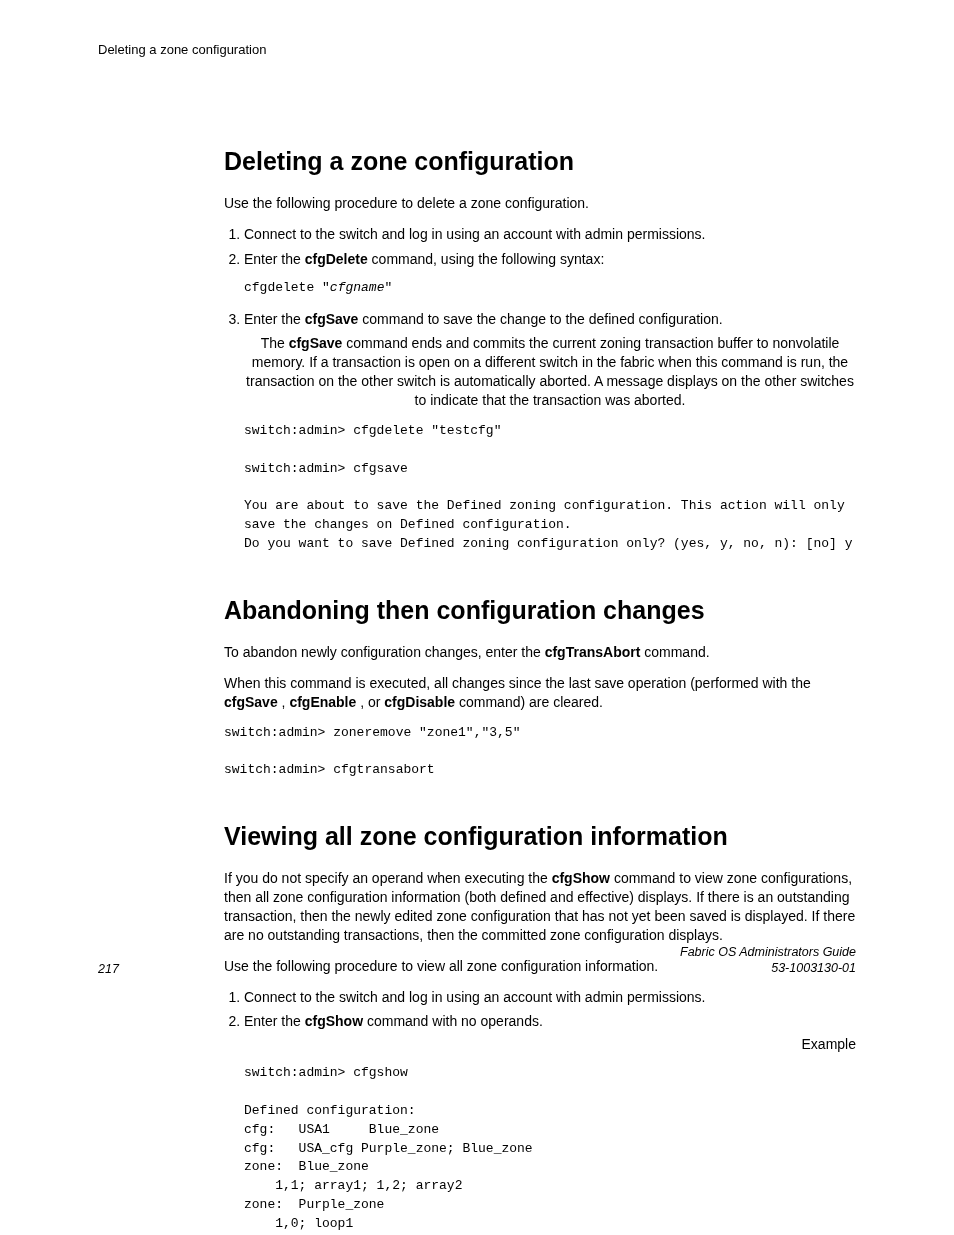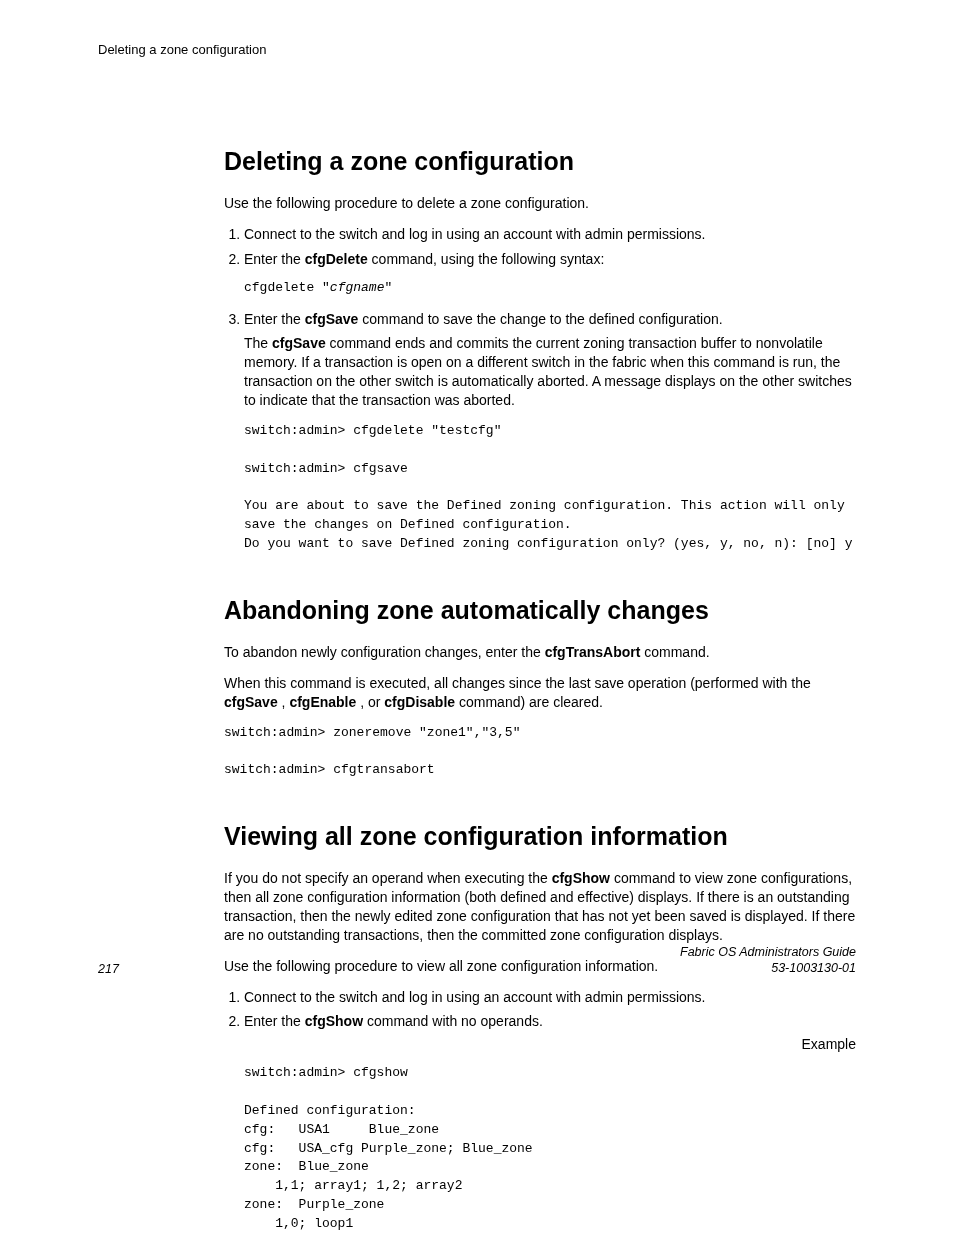--- a/index.html
+++ b/index.html
@@ -46,20 +46,21 @@
     font-size: 14px;
     margin: 0 0 12px 0;
     padding-left: 20px;
   }
   ol > li {
     margin-bottom: 6px;
     line-height: 1.35;
   }
   .li-body {
     margin-top: 6px;
+    text-align: center;
   }
   .code-block {
     font-family: "Courier New", monospace;
     font-size: 13px;
     white-space: pre;
     line-height: 1.45;
     margin: 10px 0 12px 0;
   }
   .code-block.nested {
     margin-left: 0;
@@ -109,21 +110,21 @@
         <div class="code-block nested">switch:admin&gt; cfgdelete "testcfg"
 
 switch:admin&gt; cfgsave
 
 You are about to save the Defined zoning configuration. This action will only
 save the changes on Defined configuration.
 Do you want to save Defined zoning configuration only? (yes, y, no, n): [no] y</div>
       </li>
     </ol>
 
-    <h2 class="section-gap">Abandoning zone automatically changes</h2>
+    <h2 class="section-gap">Abandoning then configuration changes</h2>
 
     <p>
       <span>To abandon newly configuration changes, enter the </span><b>cfgTransAbort</b><span> command.</span>
     </p>
 
     <p>
       <span>When this command is executed, all changes since the last save operation (performed with the </span><b>cfgSave</b><span> , </span><b>cfgEnable</b><span> , or </span><b>cfgDisable</b><span> command) are cleared.</span>
     </p>
 
 

